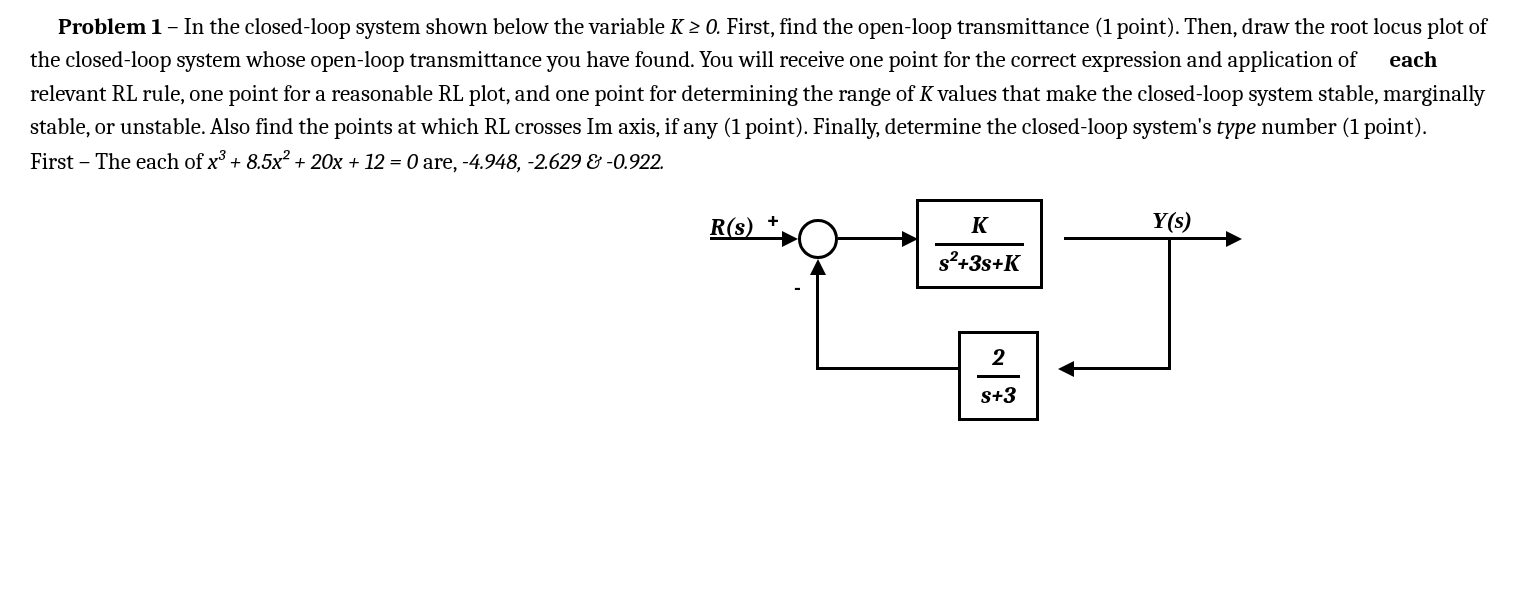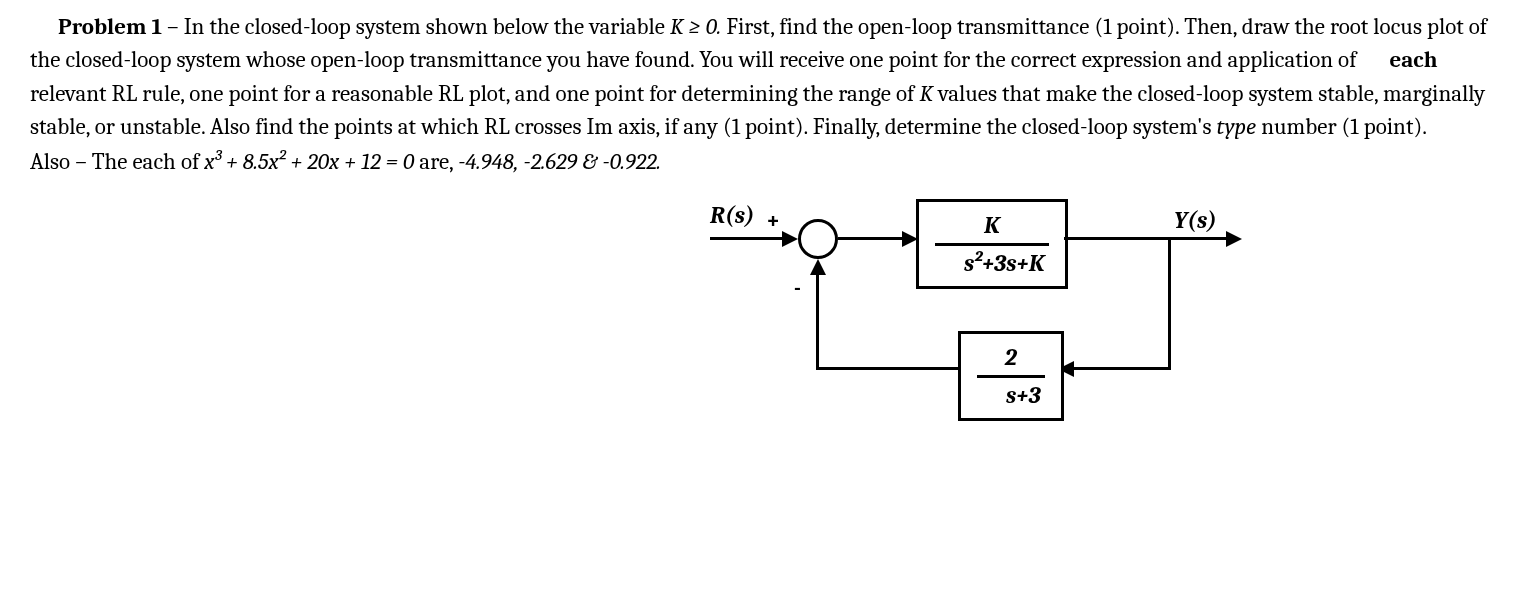--- a/index.html
+++ b/index.html
@@ -58,21 +58,20 @@
       border-bottom: 3px solid #000;
       padding: 0 4px;
       font-style: italic;
       font-weight: bold;
     }
     .frac .den {
       display: block;
       padding: 0 4px;
       font-style: italic;
       font-weight: bold;
-      margin-left: 25px;
     }
     .line-h {
       position: absolute;
       height: 3px;
       background: #000;
     }
     .line-v {
       position: absolute;
       width: 3px;
       background: #000;
@@ -100,47 +99,47 @@
     }
   </style>
 </head>
 <body>
 
 <div class="problem-text">
   <span class="bold">Problem 1</span><span> – </span><span>In the closed-loop system shown below the variable </span><span class="italic">K ≥ 0.</span><span> First, find the open-loop transmittance (1 point). Then, draw the root locus plot of the closed-loop system whose open-loop transmittance you have found. You will receive one point for the correct expression and application of </span><span class="bold">each</span><span> relevant RL rule, one point for a reasonable RL plot, and one point for determining the range of </span><span class="italic">K</span><span> values that make the closed-loop system stable, marginally stable, or unstable. Also find the points at which RL crosses Im axis, if any (1 point). Finally, determine the closed-loop system's </span><span class="italic">type</span><span> number (1 point).</span>
 </div>
 
 <div class="problem-text">
-  <span>Also – </span><span>The each of </span><span class="italic">x³ + 8.5x² + 20x + 12 = 0</span><span> are, </span><span class="italic">-4.948, -2.629 &amp; -0.922.</span>
+  <span>First – </span><span>The each of </span><span class="italic">x³ + 8.5x² + 20x + 12 = 0</span><span> are, </span><span class="italic">-4.948, -2.629 &amp; -0.922.</span>
 </div>
 
 <div class="diagram-container">
 
-  <div class="diagram-label" style="left:0; top:9px;"><span>R(s)</span></div>
+  <div class="diagram-label" style="left:0; top:21px;"><span>R(s)</span></div>
   <div class="plus-sign" style="left:56px; top:14px;">+</div>
 
   <div class="line-h" style="left:0; top:48px; width:80px;"></div>
   <div class="arrow-right" style="left:72px; top:42px;"></div>
 
   <div class="summing-junction" style="left:88px; top:30px;"></div>
 
   <div class="line-h" style="left:128px; top:48px; width:72px;"></div>
   <div class="arrow-right" style="left:192px; top:42px;"></div>
 
   <div class="block" style="left:206px; top:10px;">
     <span class="frac">
       <span class="num">K</span>
       <span class="den">s²+3s+K</span>
     </span>
   </div>
 
   <div class="line-h" style="left:354px; top:48px; width:170px;"></div>
   <div class="arrow-right" style="left:516px; top:42px;"></div>
 
-  <div class="diagram-label" style="left:464px; top:14px;">Y(s)</div>
+  <div class="diagram-label" style="left:442px; top:14px;font-family:Liberation Serif, serif;">Y(s)</div>
 
   <div class="line-v" style="left:458px; top:48px; height:132px;"></div>
 
   <div class="line-h" style="left:358px; top:178px; width:103px;"></div>
   <div class="arrow-left" style="left:348px; top:172px;"></div>
 
   <div class="block" style="left:248px; top:142px;">
     <span class="frac">
       <span class="num">2</span>
       <span class="den">s+3</span>

